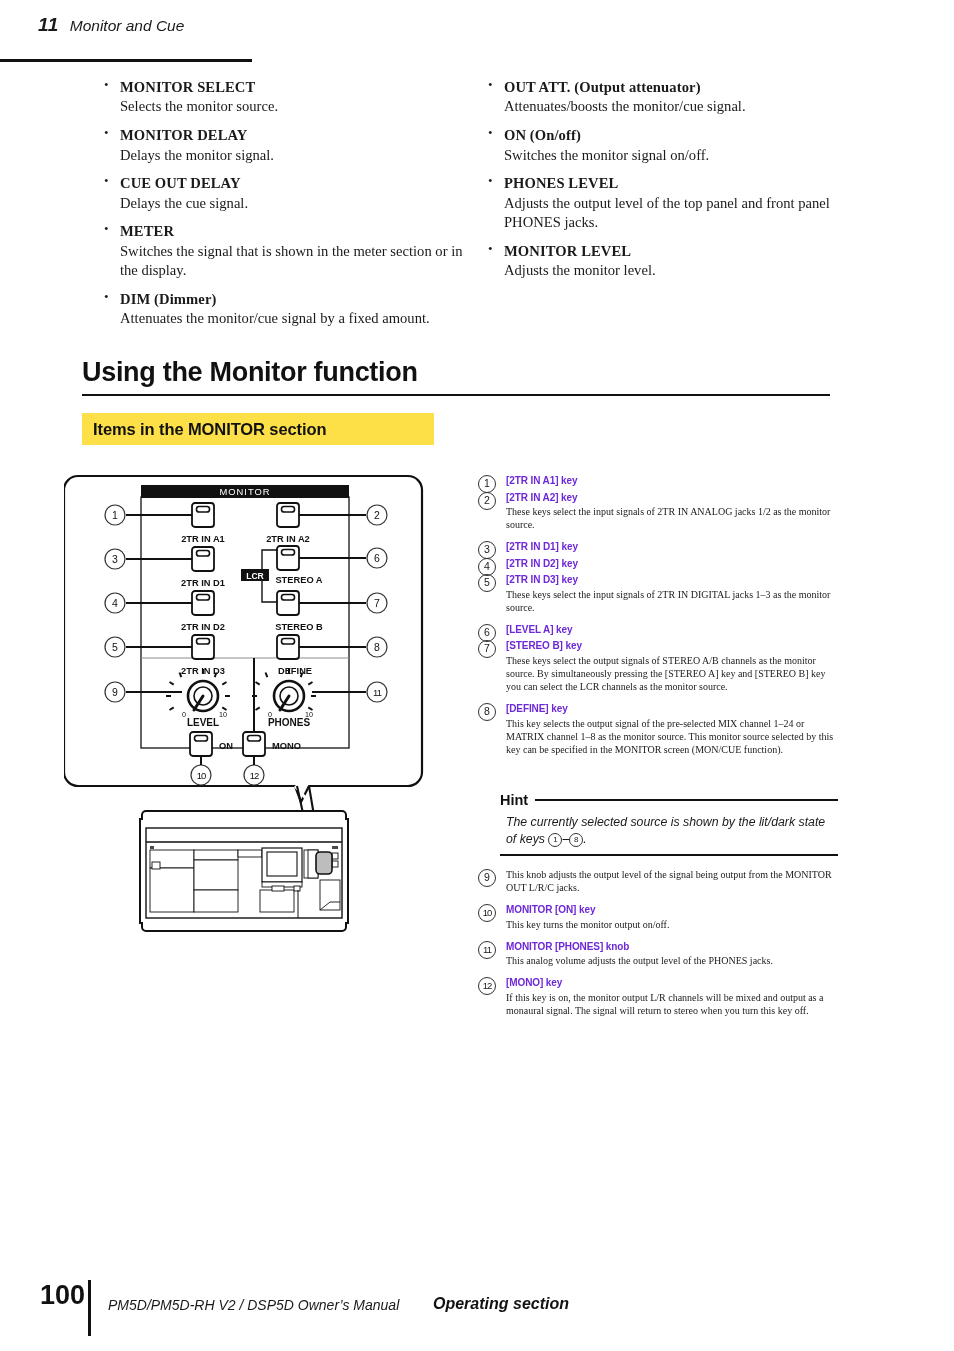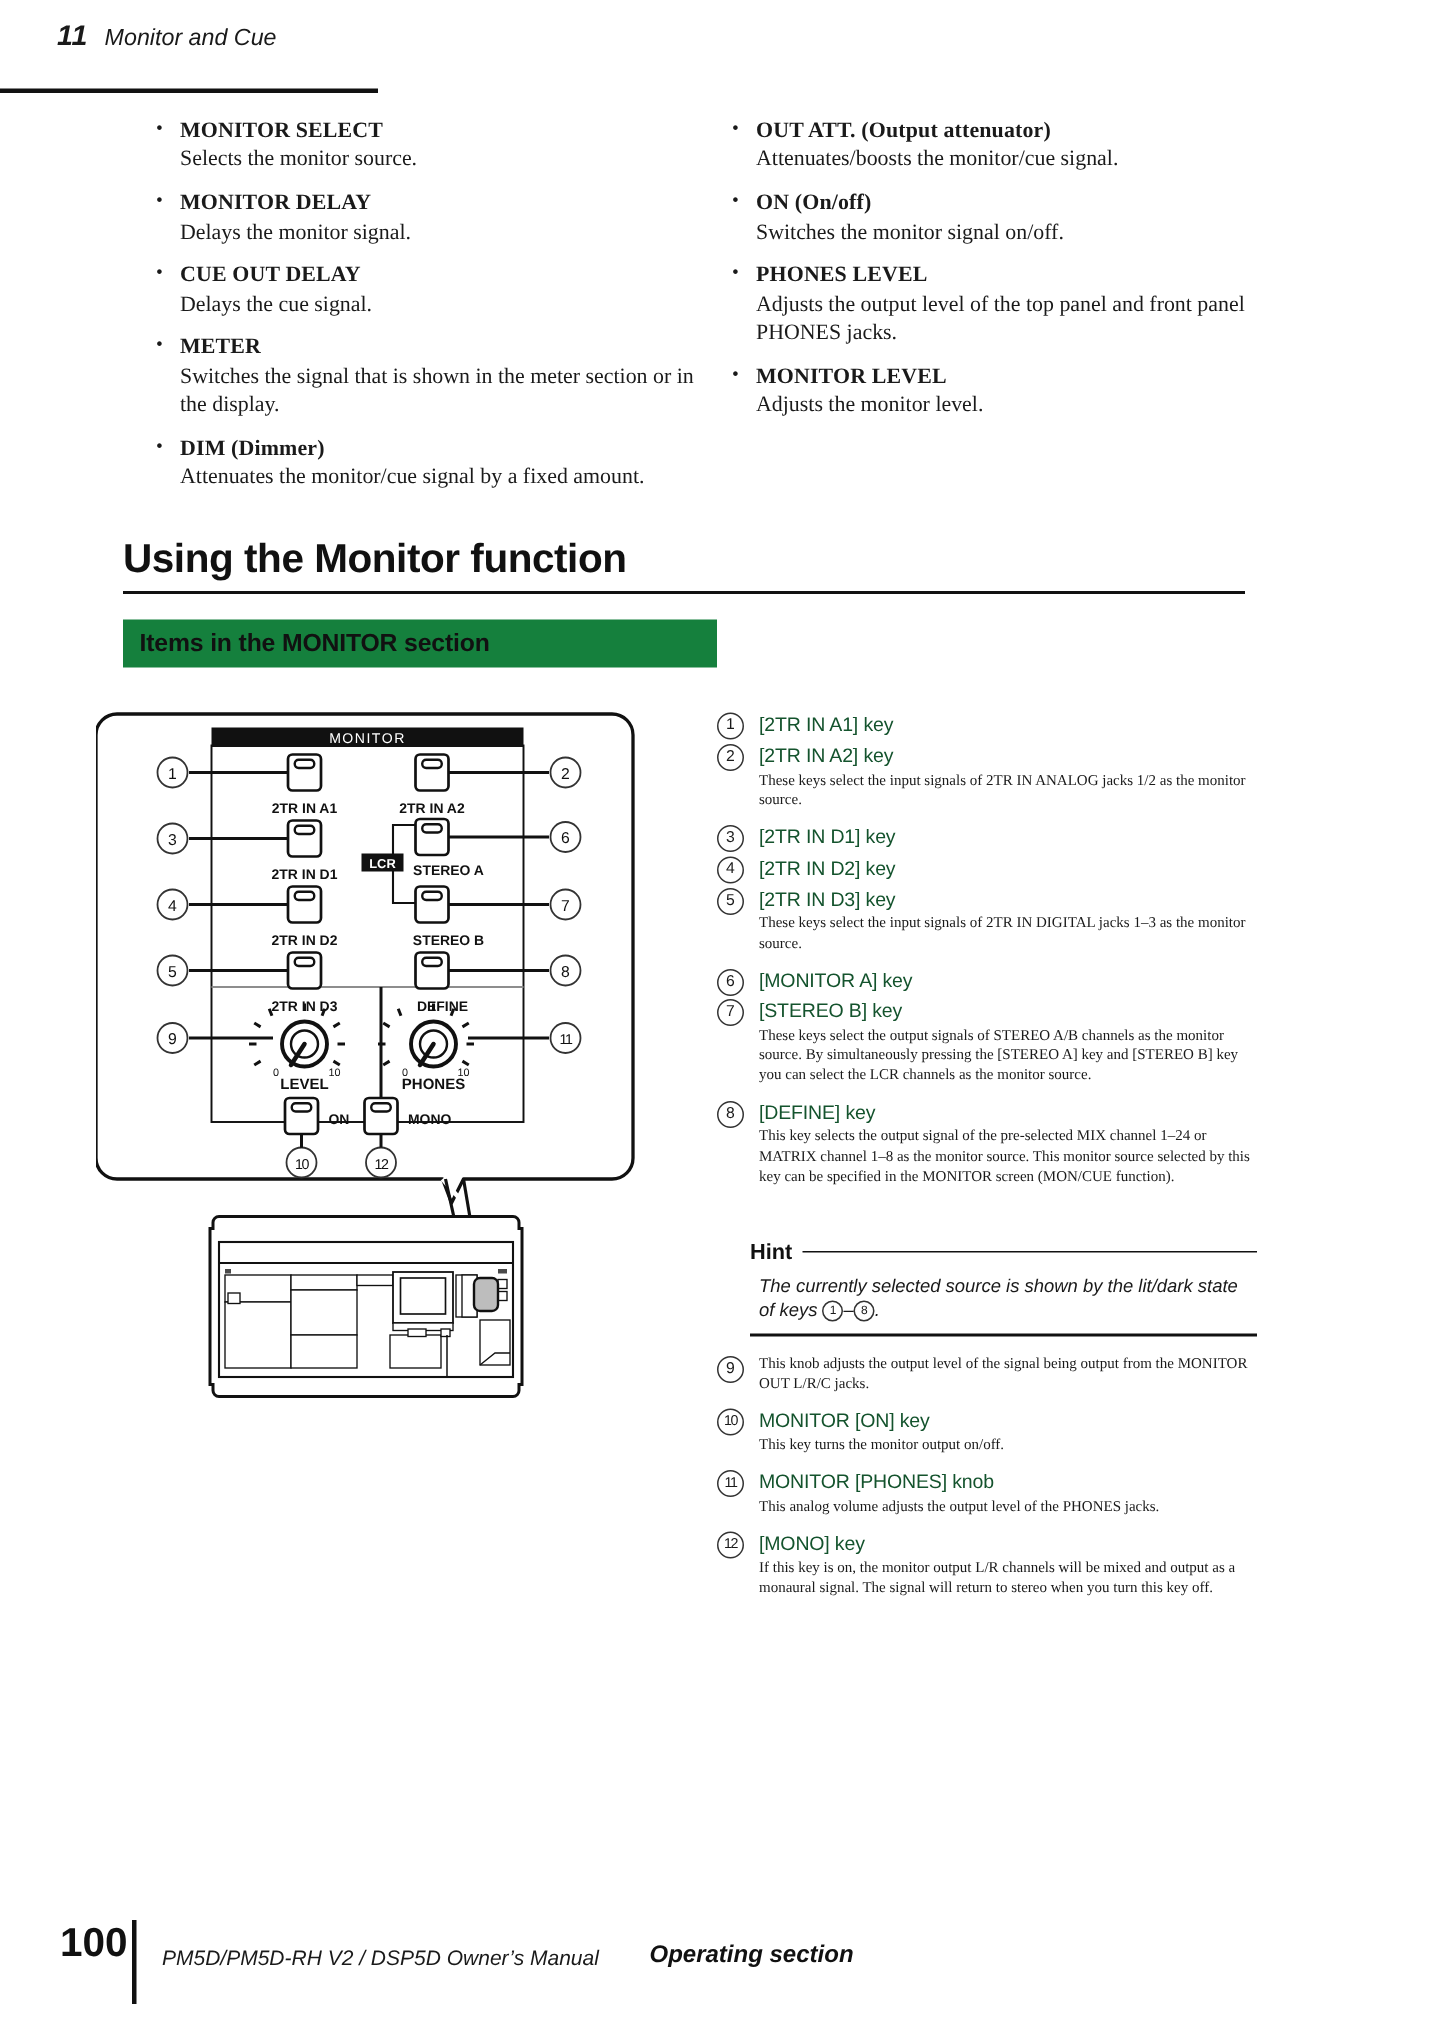--- a/index.html
+++ b/index.html
@@ -28,38 +28,38 @@
   .bl-t{font-weight:bold;font-size:14.6px;line-height:1.33;letter-spacing:.1px;}
   .bl-d{font-size:14.6px;line-height:1.32;margin-top:0px;}
 
   
   .h1wrap{position:absolute;left:82px;top:358px;width:748px;}
   .h1{font-family:"Liberation Sans",sans-serif;font-weight:bold;font-size:27px;
       letter-spacing:-.3px;color:#111;line-height:1.1;}
   .h1rule{margin-top:6px;width:748px;height:2.5px;background:#111;}
 
   
-  .h2{position:absolute;left:82px;top:413px;width:396px;height:32px;background:#15803d;
+  .h2{position:absolute;left:82px;top:413px;width:352px;height:32px;background:#fde047;
       display:flex;align-items:center;}
   .h2 span{font-family:"Liberation Sans",sans-serif;font-weight:bold;font-size:16.5px;
            color:#111;padding-left:11px;letter-spacing:-.1px;}
 
   
   .diagram{position:absolute;left:64px;top:470px;width:372px;height:470px;}
   .diagram svg{display:block;}
 
   
   .items{position:absolute;left:478px;top:474px;width:360px;}
   .item{position:relative;padding-left:28px;margin-bottom:2px;}
   .num{position:absolute;left:0;top:1px;width:16px;height:16px;border:1.2px solid #333;
        border-radius:50%;font-family:"Liberation Sans",sans-serif;font-size:10.5px;
        line-height:15px;text-align:center;color:#1a1a1a;}
   .num.wide{letter-spacing:-1px;font-size:9.5px;}
-  .it-t{font-family:"Liberation Sans",sans-serif;font-weight:normal;font-size:13px;
-        line-height:1.45;letter-spacing:-.1px;color:#14532d;}
+  .it-t{font-family:"Liberation Sans",sans-serif;font-weight:bold;font-size:10px;
+        line-height:1.45;letter-spacing:-.1px;color:#6d28d9;}
   .it-d{font-size:10px;line-height:1.31;margin-top:0px;margin-bottom:7px;}
   .gap{margin-bottom:9px;}
 
   
   .hint{position:relative;margin:9px 0 12px 22px;width:338px;}
   .hint-head{display:flex;align-items:center;gap:7px;margin-top:36px;}
   .hint-label{font-family:"Liberation Sans",sans-serif;font-weight:bold;font-size:14.5px;color:#111;}
   .hint-line{flex:1;height:1.6px;background:#111;}
   .hint-body{font-family:"Liberation Sans",sans-serif;font-style:italic;font-size:12.3px;
              line-height:1.36;margin:6px 0 7px 6px;color:#1a1a1a;}
@@ -351,21 +351,21 @@
         <div class="num">4</div>
         <div class="it-t">[2TR IN D2] key</div>
       </div>
       <div class="item gap">
         <div class="num">5</div>
         <div class="it-t">[2TR IN D3] key</div>
         <div class="it-d">These keys select the input signals of 2TR IN DIGITAL jacks 1–3 as the monitor source.</div>
       </div>
       <div class="item">
         <div class="num">6</div>
-        <div class="it-t">[MONITOR A] key</div>
+        <div class="it-t">[LEVEL A] key</div>
       </div>
       <div class="item gap">
         <div class="num">7</div>
         <div class="it-t">[STEREO B] key</div>
         <div class="it-d">These keys select the output signals of STEREO A/B channels as the monitor source. By simultaneously pressing the [STEREO A] key and [STEREO B] key you can select the LCR channels as the monitor source.</div>
       </div>
       <div class="item gap">
         <div class="num">8</div>
         <div class="it-t">[DEFINE] key</div>
         <div class="it-d">This key selects the output signal of the pre-selected MIX channel 1–24 or MATRIX channel 1–8 as the monitor source. This monitor source selected by this key can be specified in the MONITOR screen (MON/CUE function).</div>

